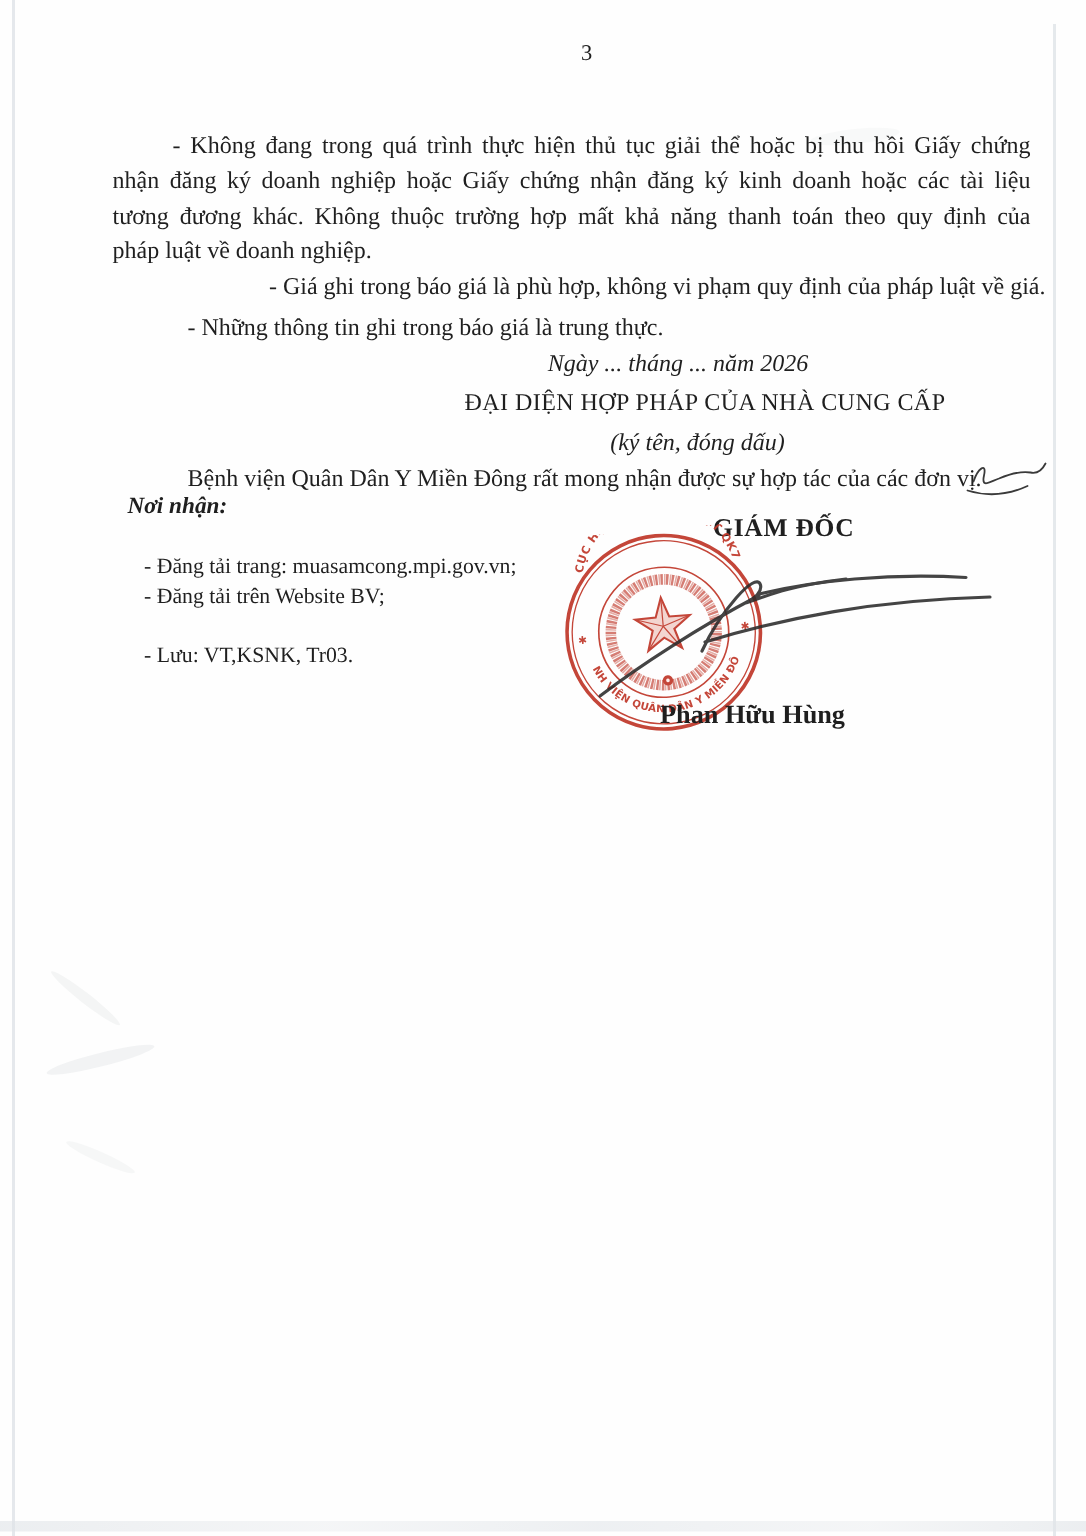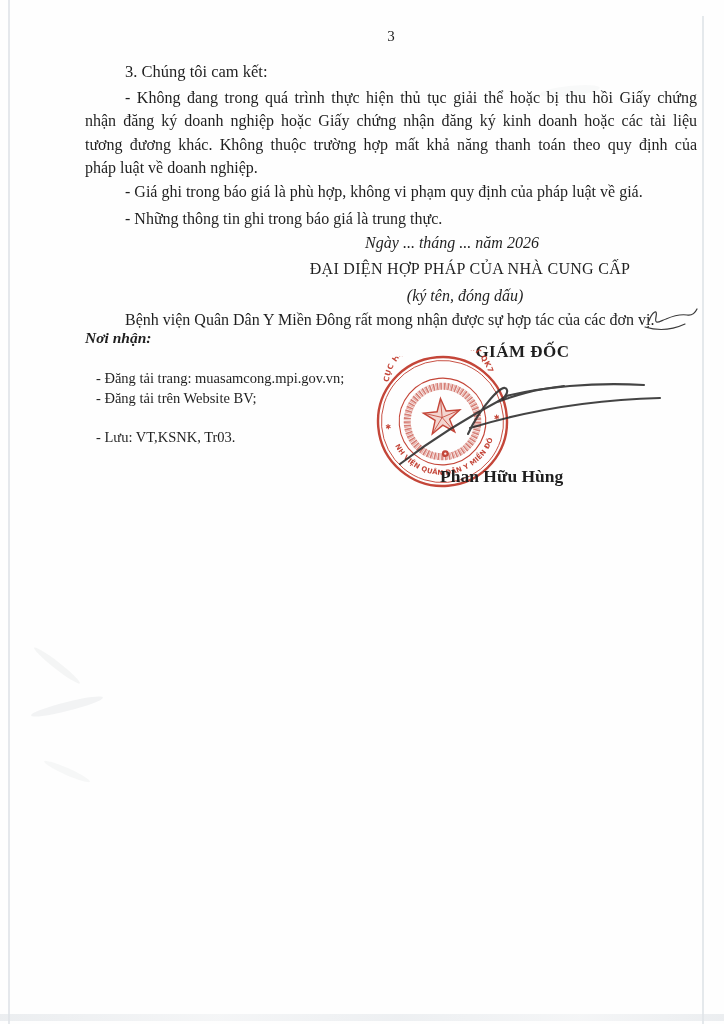--- a/index.html
+++ b/index.html
@@ -19,27 +19,27 @@
   .smudge{position:absolute;background:#9aa2ab;opacity:.10;border-radius:50%;}
   .s1{left:28px;top:662px;width:58px;height:7px;transform:rotate(38deg);}
   .s2{left:30px;top:702px;width:74px;height:9px;transform:rotate(-14deg);opacity:.12;}
   .s3{left:42px;top:768px;width:50px;height:7px;transform:rotate(24deg);opacity:.08;}
   .s4{left:540px;top:86px;width:60px;height:10px;transform:rotate(-6deg);opacity:.06;}
 
   .page-number{position:absolute;left:85px;top:28px;width:612px;text-align:center;font-size:15px;}
 
   .heading{position:absolute;left:85px;top:62px;width:612px;font-size:16.5px;text-indent:40px;}
 
-  .para{position:absolute;left:85px;top:86px;width:612px;font-size:16px;line-height:23.4px;}
+  .para{position:absolute;left:75px;top:86px;width:612px;font-size:16px;line-height:23.4px;}
   .para .jline{text-align:justify;text-align-last:justify;}
   .para .jline.first{text-indent:40px;}
   .para .lastline{text-align:left;}
 
   .bullet{position:absolute;left:85px;width:612px;font-size:16px;text-indent:40px;}
-  .b1{top:183px;}
+  .b1{top:183px;text-align:right;}
   .b2{top:210px;}
 
   .center-block{position:absolute;left:250px;width:440px;text-align:center;font-size:16px;}
   .date{top:234px;font-style:italic;padding-right:36px;box-sizing:border-box;}
   .rep{top:260px;font-size:16px;letter-spacing:.3px;}
   .note{top:287px;font-style:italic;padding-right:10px;box-sizing:border-box;}
 
   .closing{position:absolute;left:85px;top:311px;width:612px;font-size:16px;text-indent:40px;}
 
   .director{position:absolute;left:430px;top:342px;width:185px;text-align:center;
@@ -64,21 +64,20 @@
   <div class="edge-left"></div>
   <div class="edge-right"></div>
   <div class="edge-bottom"></div>
   <div class="smudge s1"></div>
   <div class="smudge s2"></div>
   <div class="smudge s3"></div>
   <div class="smudge s4"></div>
 
   <div class="page-number">3</div>
 
-  <div class="heading">3. Chúng tôi cam kết:</div>
 
   <div class="para">
     <div class="jline first">- Không đang trong quá trình thực hiện thủ tục giải thể hoặc bị thu hồi Giấy chứng</div>
     <div class="jline">nhận đăng ký doanh nghiệp hoặc Giấy chứng nhận đăng ký kinh doanh hoặc các tài liệu</div>
     <div class="jline">tương đương khác. Không thuộc trường hợp mất khả năng thanh toán theo quy định của</div>
     <div class="lastline">pháp luật về doanh nghiệp.</div>
   </div>
 
   <div class="bullet b1">- Giá ghi trong báo giá là phù hợp, không vi phạm quy định của pháp luật về giá.</div>
   <div class="bullet b2">- Những thông tin ghi trong báo giá là trung thực.</div>

